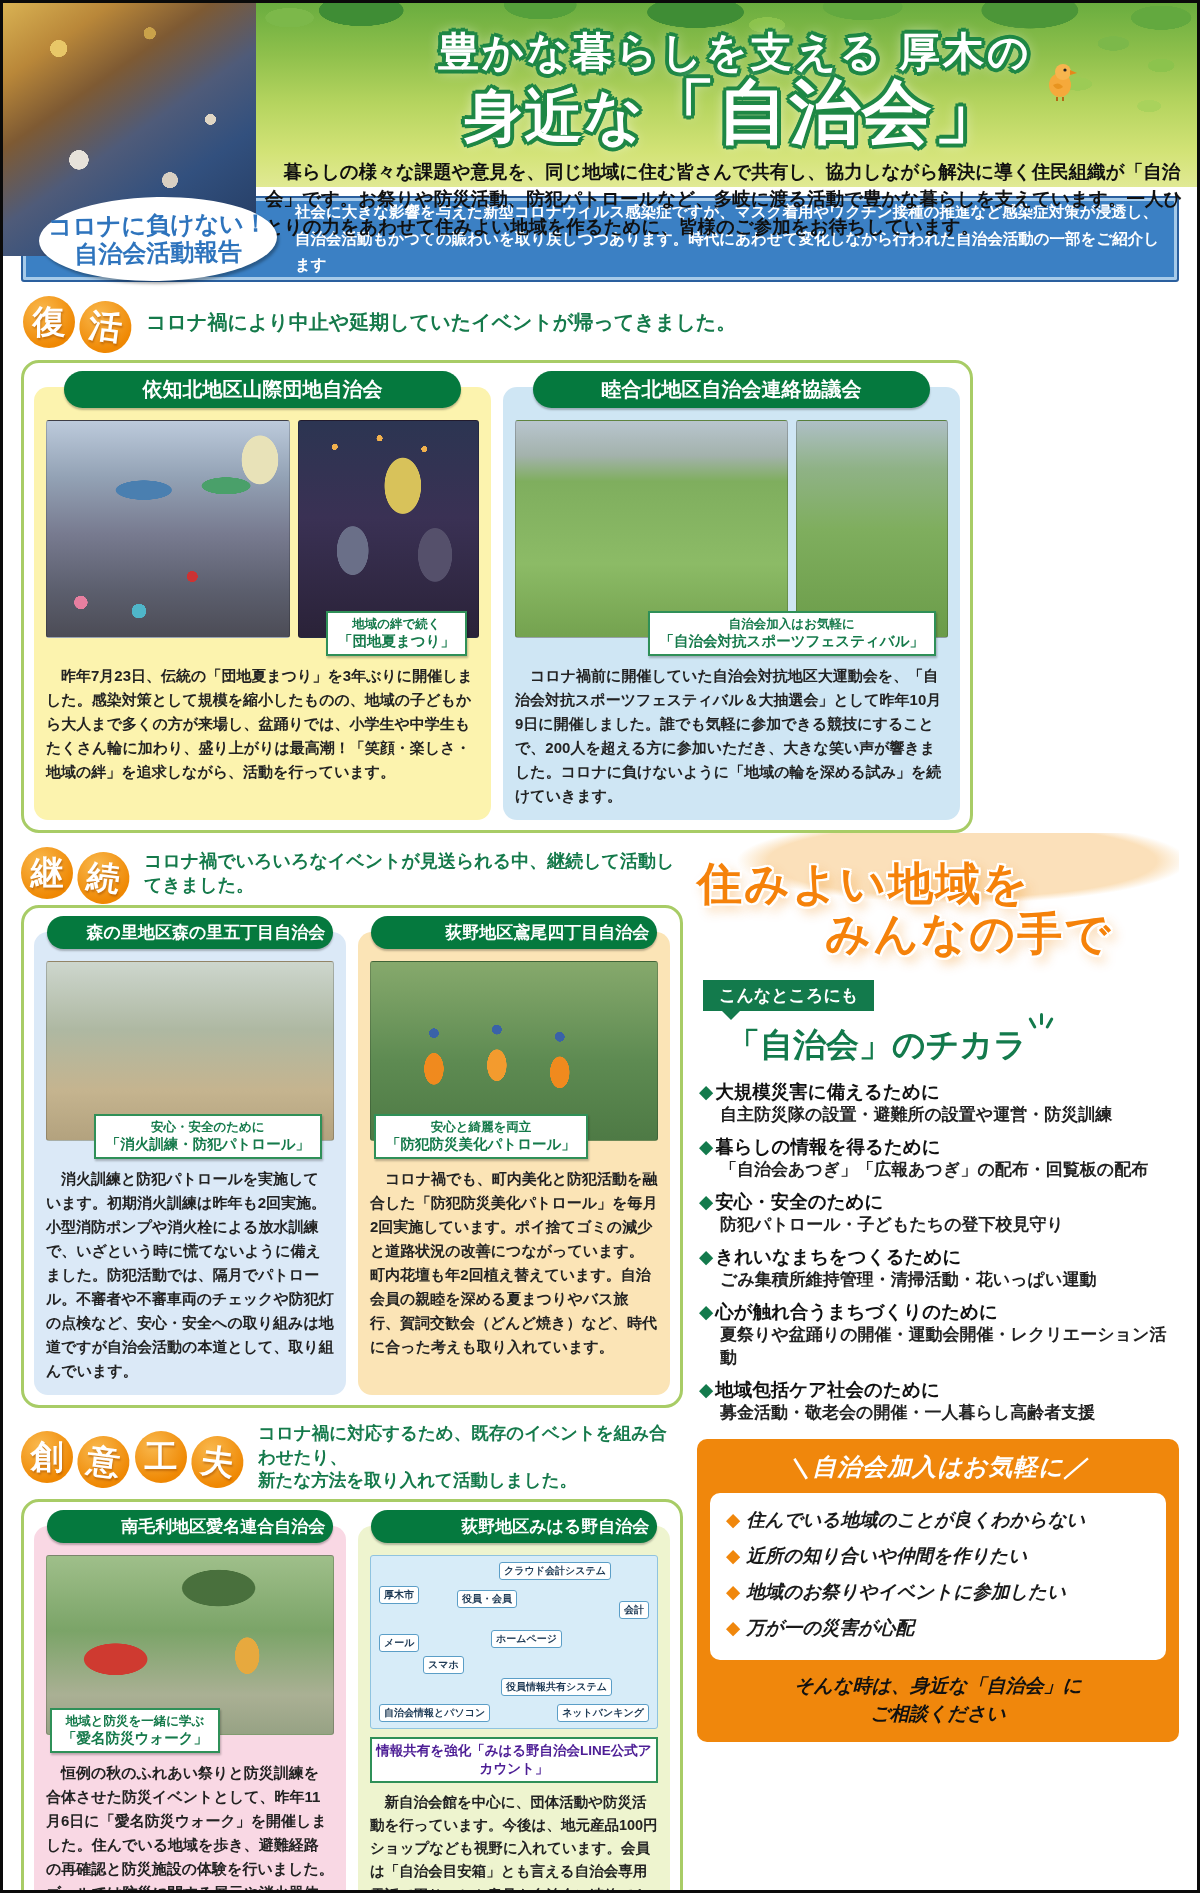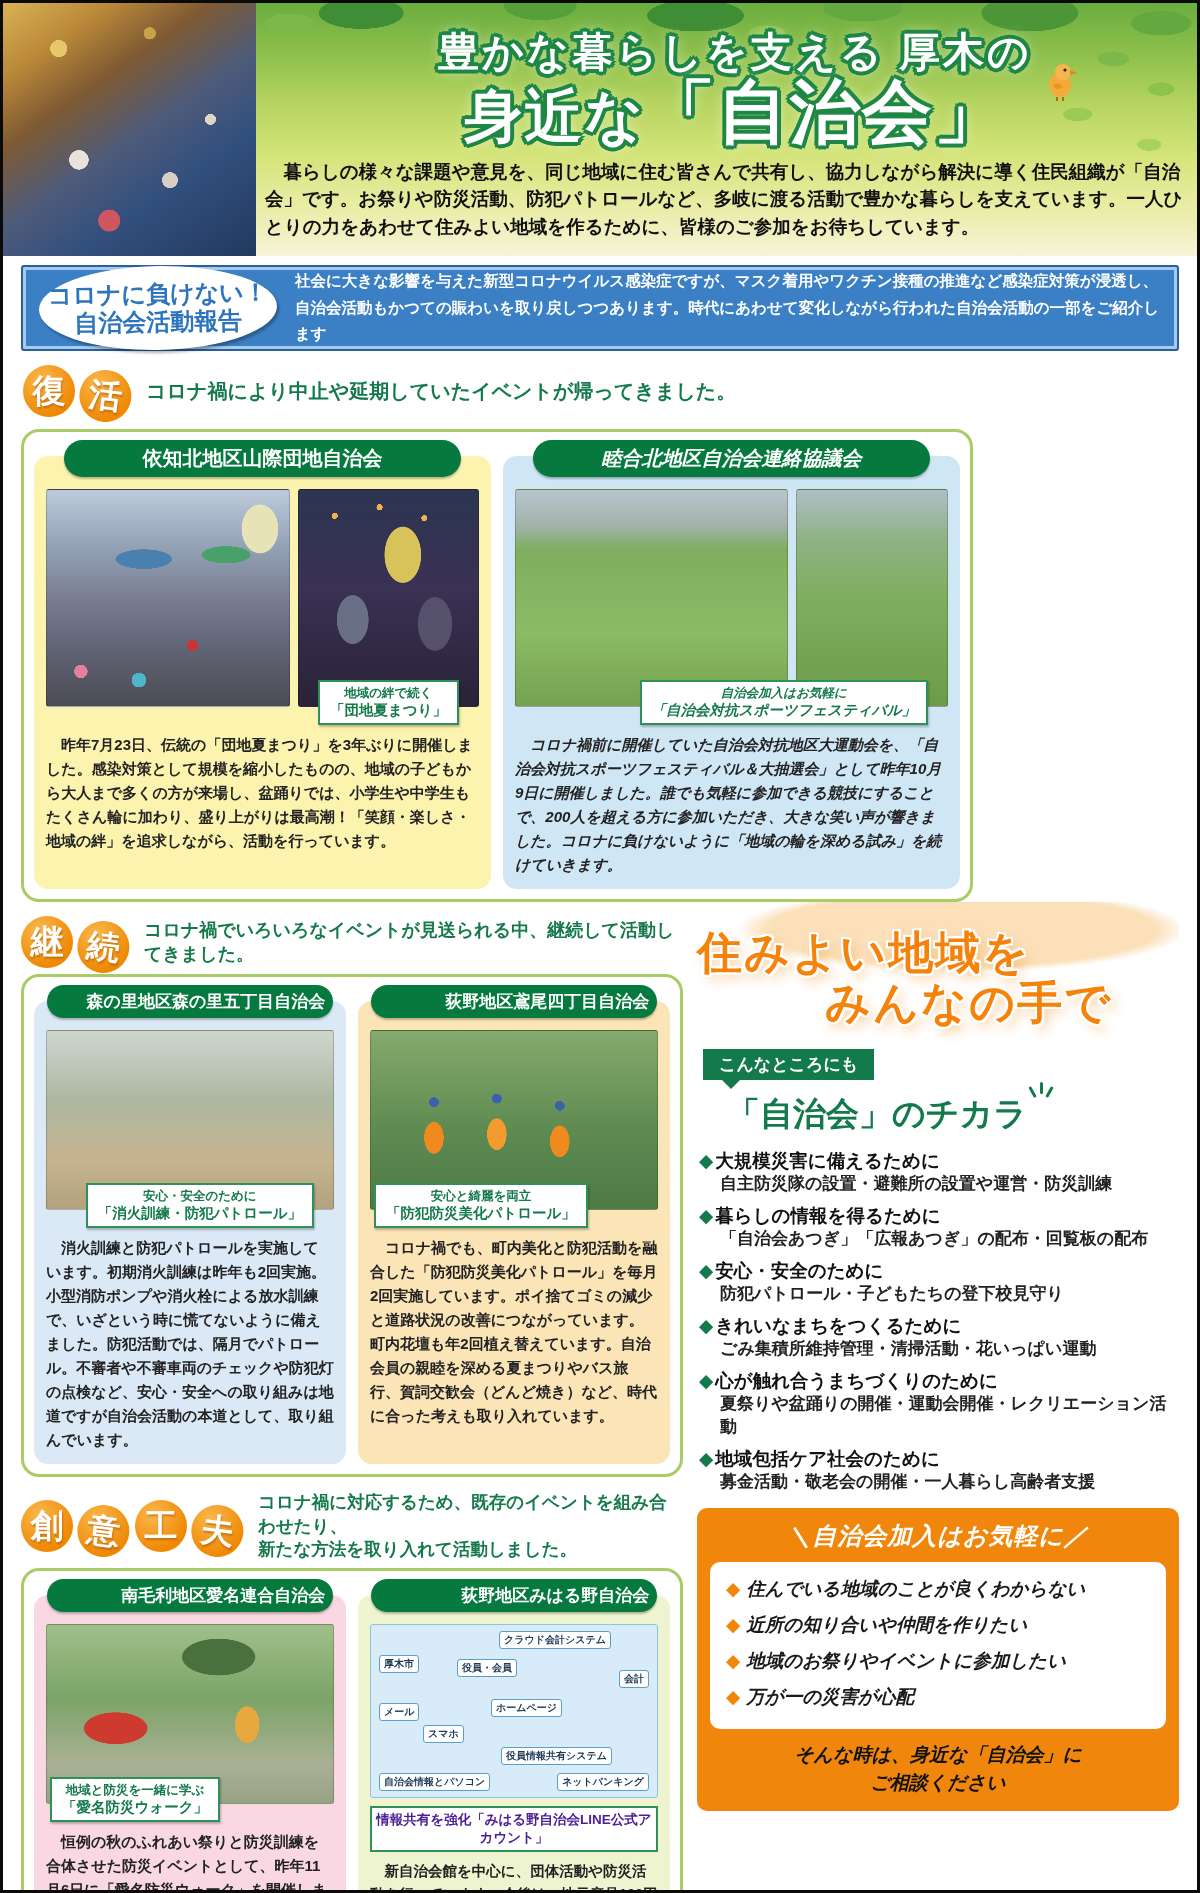--- a/index.html
+++ b/index.html
@@ -1,20 +1,20 @@
 <!DOCTYPE html>
 <html lang="ja"><head>
 <meta charset="utf-8">
 <style>
   html,body{margin:0;padding:0;background:#888;}
   .page{width:1200px;height:1893px;margin:0 auto;background:#fff;border:3px solid #0a0a0a;
         box-sizing:border-box;font-family:"Liberation Sans","DejaVu Sans",sans-serif;
         position:relative;overflow:hidden;display:flex;flex-direction:column;}
   
-  .header{height:253px;position:relative;flex:none;
+  .header{height:184px;position:relative;flex:none;
     background:linear-gradient(180deg,#6aad3f 0,#8fc04c 52px,#b5d45f 100px,#d3e377 150px,#e9edA6 205px,#f6f4d8 253px);}
   .header::before{content:"";position:absolute;inset:0;pointer-events:none;background-image:
     radial-gradient(ellipse 70px 26px at 30% 4%,#3f8d35 0 60%,transparent 61%),
     radial-gradient(ellipse 60px 24px at 45% 1%,#55a03b 0 60%,transparent 61%),
     radial-gradient(ellipse 80px 26px at 58% 5%,#3f8d35 0 60%,transparent 61%),
     radial-gradient(ellipse 66px 22px at 72% 2%,#63a93f 0 60%,transparent 61%),
     radial-gradient(ellipse 80px 30px at 86% 4%,#4c9638 0 60%,transparent 61%),
     radial-gradient(ellipse 50px 20px at 97% 8%,#63a93f 0 60%,transparent 61%),
     radial-gradient(ellipse 26px 12px at 93% 22%,#7cb84a 0 60%,transparent 61%),
     radial-gradient(ellipse 22px 11px at 97% 34%,#8cc34d 0 60%,transparent 61%),
@@ -57,30 +57,30 @@
   .badge{width:52px;height:52px;border-radius:50%;color:#fff;font-size:33px;font-weight:800;
     background:radial-gradient(circle at 35% 28%,#f9b84d,#ef8803 72%);
     display:flex;align-items:center;justify-content:center;text-shadow:1px 2px 2px rgba(150,70,0,.45);}
   .badge:nth-child(even){transform:rotate(7deg) translateY(5px);}
   .lead{color:#157a4b;font-weight:800;font-size:20px;line-height:1.35;}
   
   .cardbox{border:3px solid #a8cc66;border-radius:18px;background:#fff;padding:24px 10px 10px;
     display:flex;gap:12px;box-sizing:border-box;}
   .fukkatsu-box{margin:6px 0 0 18px;width:952px;flex:none;}
   .card{border-radius:14px;padding:10px 12px 12px;flex:1;position:relative;}
-  .bg-yellow{background:#fcf3ae;} .bg-blue{background:#cfe6f4;font-style:italic;}
+  .bg-yellow{background:#fcf3ae;} .bg-blue{background:#cfe6f4;}
   .bg-blue2{background:#dbe9f7;} .bg-tan{background:#fbe4b6;}
   .bg-pink{background:#f9d8e4;} .bg-lime{background:#eef4cf;}
   .card-title{background:#05793e;color:#fff;border-radius:30px;text-align:center;font-weight:800;
     padding:5px 8px;margin:-26px auto 12px;width:88%;font-size:20px;box-shadow:0 2px 2px rgba(0,0,0,.25);}
   .card-title.sm{font-size:17px;width:94%;text-align:right;}
   .photos{display:flex;gap:8px;position:relative;margin-bottom:26px;}
   .photo{flex:1;height:216px;border-radius:3px;border:1px solid rgba(0,0,0,.18);}
   .photo.short{height:178px;}
-  .caption{position:absolute;right:20px;bottom:-18px;background:#fff;border:2px solid #2f9058;
+  .caption{position:absolute;right:12px;bottom:-18px;background:#fff;border:2px solid #2f9058;
     padding:3px 10px;text-align:center;color:#157a4b;line-height:1.3;box-shadow:1px 2px 2px rgba(0,0,0,.25);}
   .caption .c1{font-size:12.5px;font-weight:600;display:block;}
   .caption .c2{font-size:14.5px;font-weight:800;display:block;}
   .caption.left{right:auto;left:4px;}
   .body-text{font-size:15px;line-height:1.6;color:#222;font-weight:600;}
   
   .ph-dusk{background:linear-gradient(180deg,#bccadb 0,#93a2b5 26%,#787b90 52%,#5c5f6e 78%,#4c4c56 100%);position:relative;}
   .ph-dusk::after,.ph-night::after,.ph-vests::after,.ph-truck::after{content:"";position:absolute;inset:0;}
   .ph-dusk::after{background-image:radial-gradient(circle 11px at 14% 84%,#e77fa0 0 60%,transparent 62%),
     radial-gradient(circle 12px at 38% 88%,#4fb6c9 0 60%,transparent 62%),

